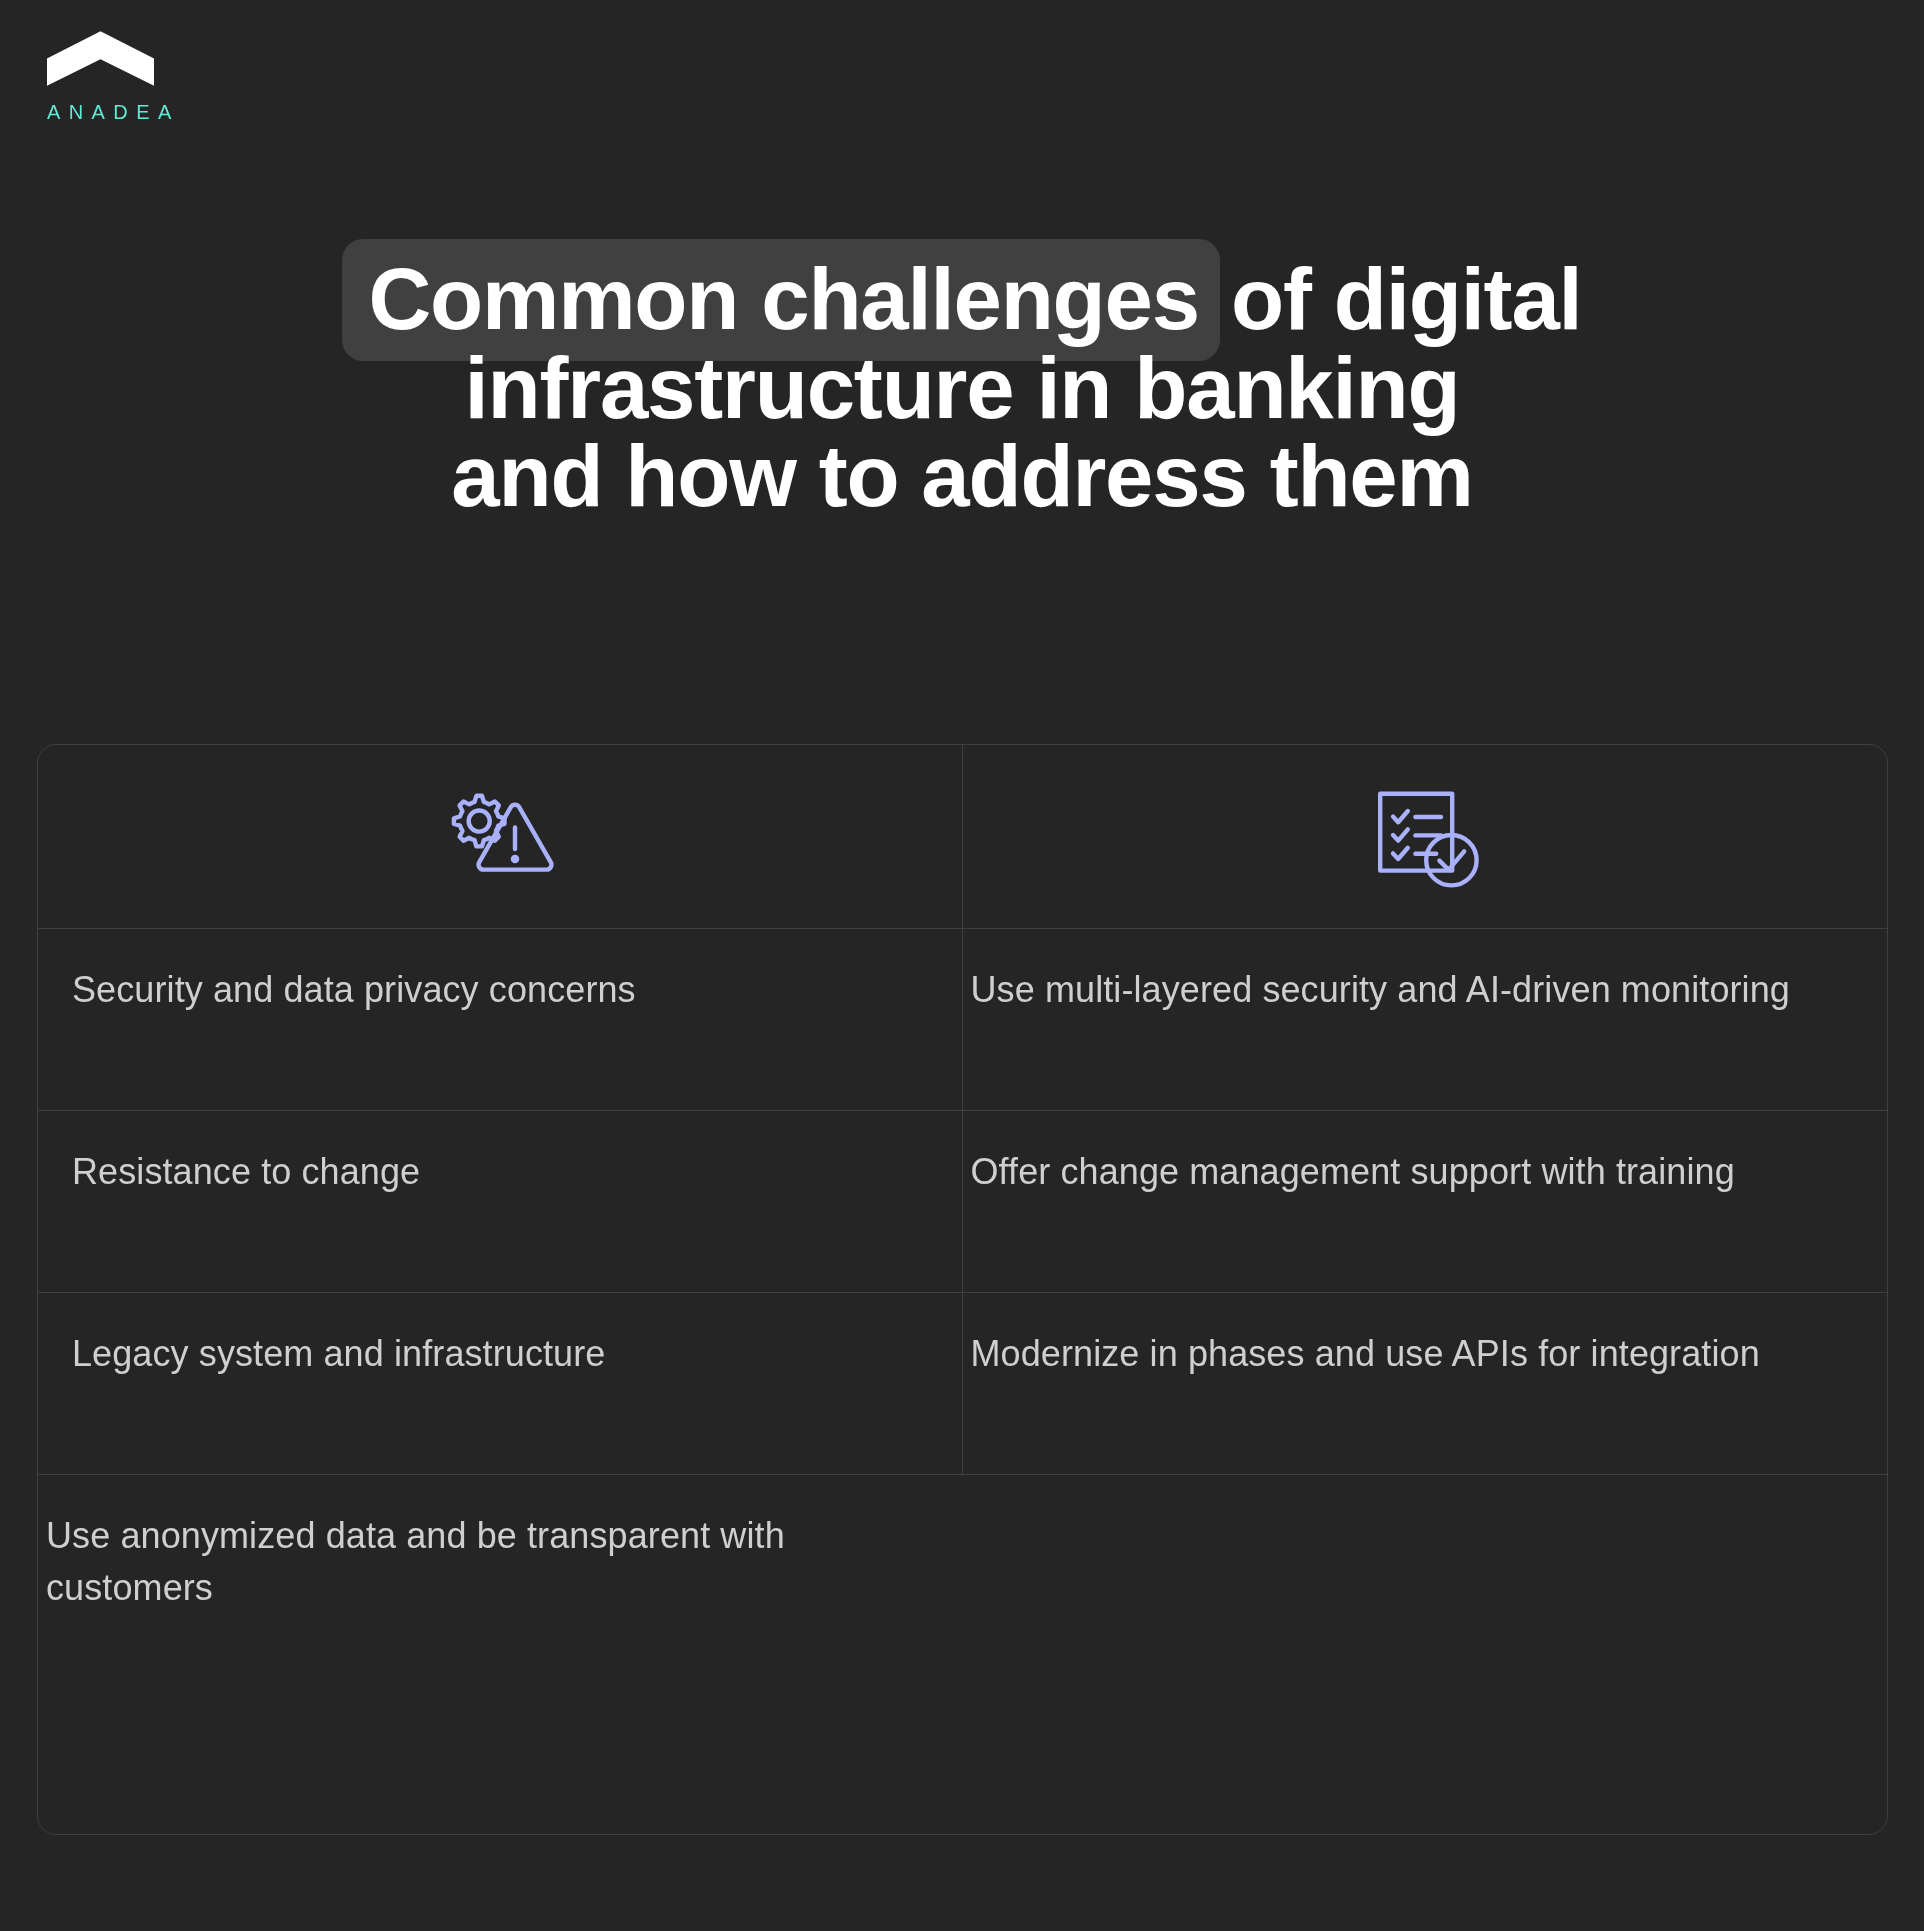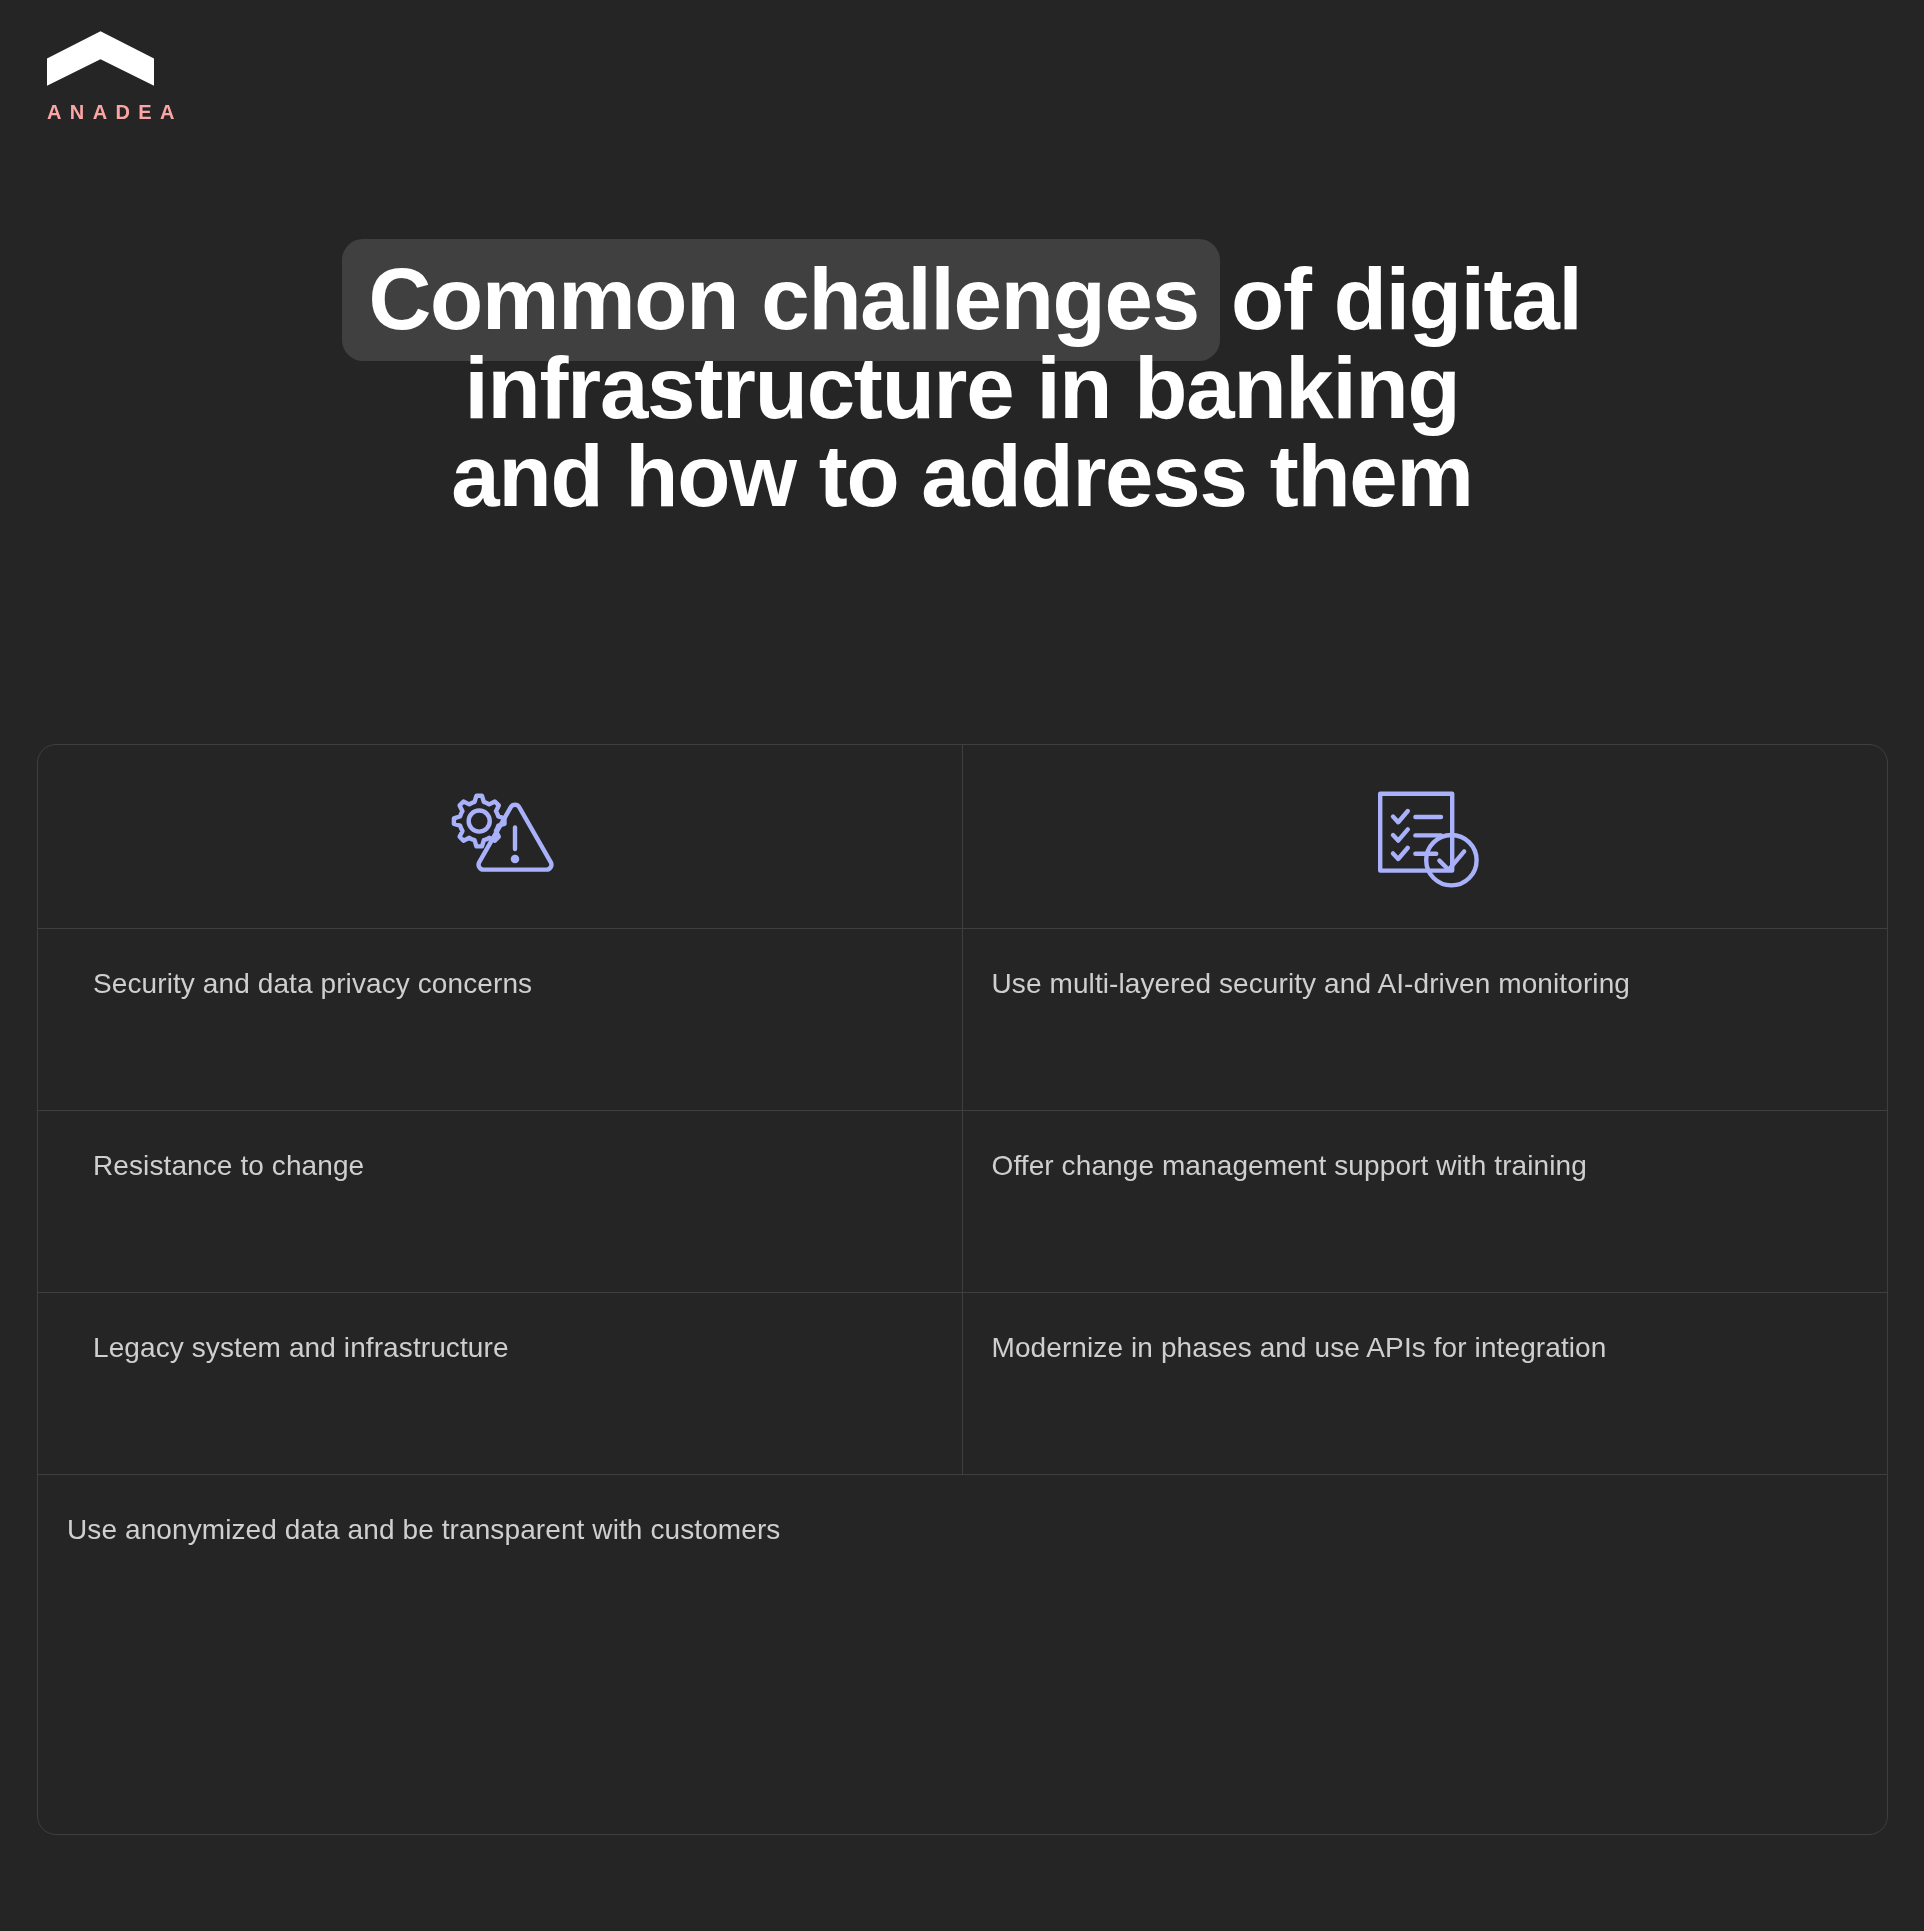--- a/index.html
+++ b/index.html
@@ -25,23 +25,23 @@
     width: 209px;
   }
   .logo-mark {
     width: 107px;
     height: 55px;
     display: block;
   }
   .logo-wordmark {
     margin-top: 16px;
     font-size: 20px;
-    font-weight: 700;
+    font-weight: 400;
     letter-spacing: 8.4px;
-    color: #fca5a5;
+    color: #5eead4;
     line-height: 1;
   }
 
   
   .headline {
     position: absolute;
     left: 120px;
     top: 255px;
     width: 1684px;
     text-align: center;
@@ -94,27 +94,26 @@
     align-items: center;
     justify-content: center;
     padding: 0;
   }
   .icon-svg { display:block; }
 
   .body-row .tcell {
     height: 181px;
   }
   .cell-text {
-    font-size: 28px;
+    font-size: 36px;
     line-height: 1.45;
     color: #cfcfcf;
     font-weight: 400;
     letter-spacing: 0.1px;
     display: block;
-    margin-left: 21px;
   }
 </style>
 </head>
 <body>
 
 <div class="logo-block">
   <svg class="logo-mark" viewBox="0 0 134 68" aria-hidden="true">
     <path d="M67 0 L134 34 L134 68 L67 35 L0 68 L0 34 Z" fill="#ffffff"></path>
   </svg>
   <div class="logo-wordmark">ANADEA</div>

